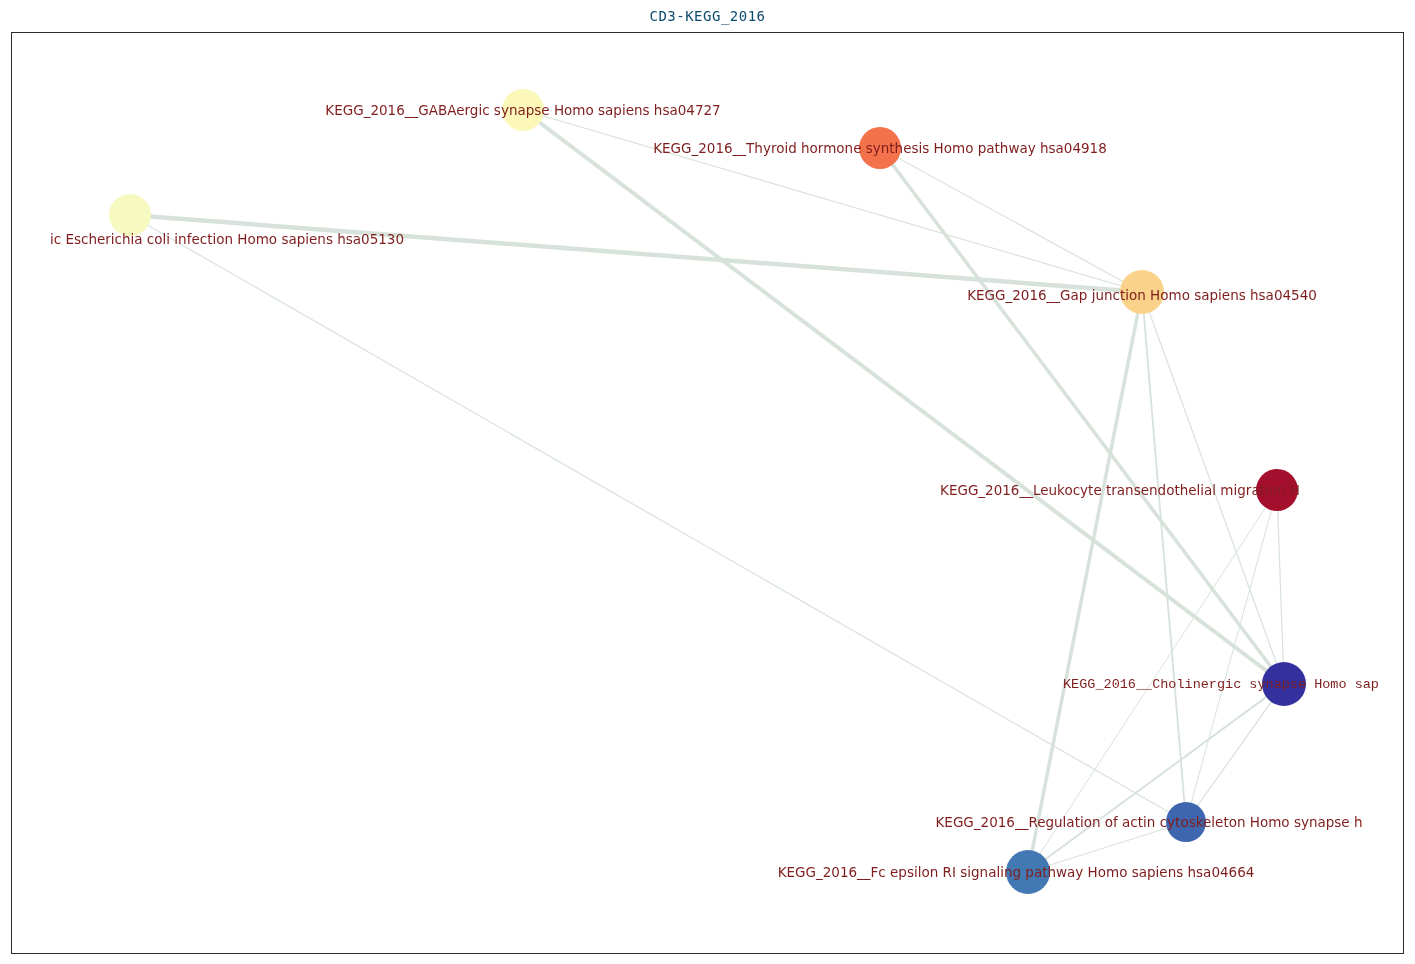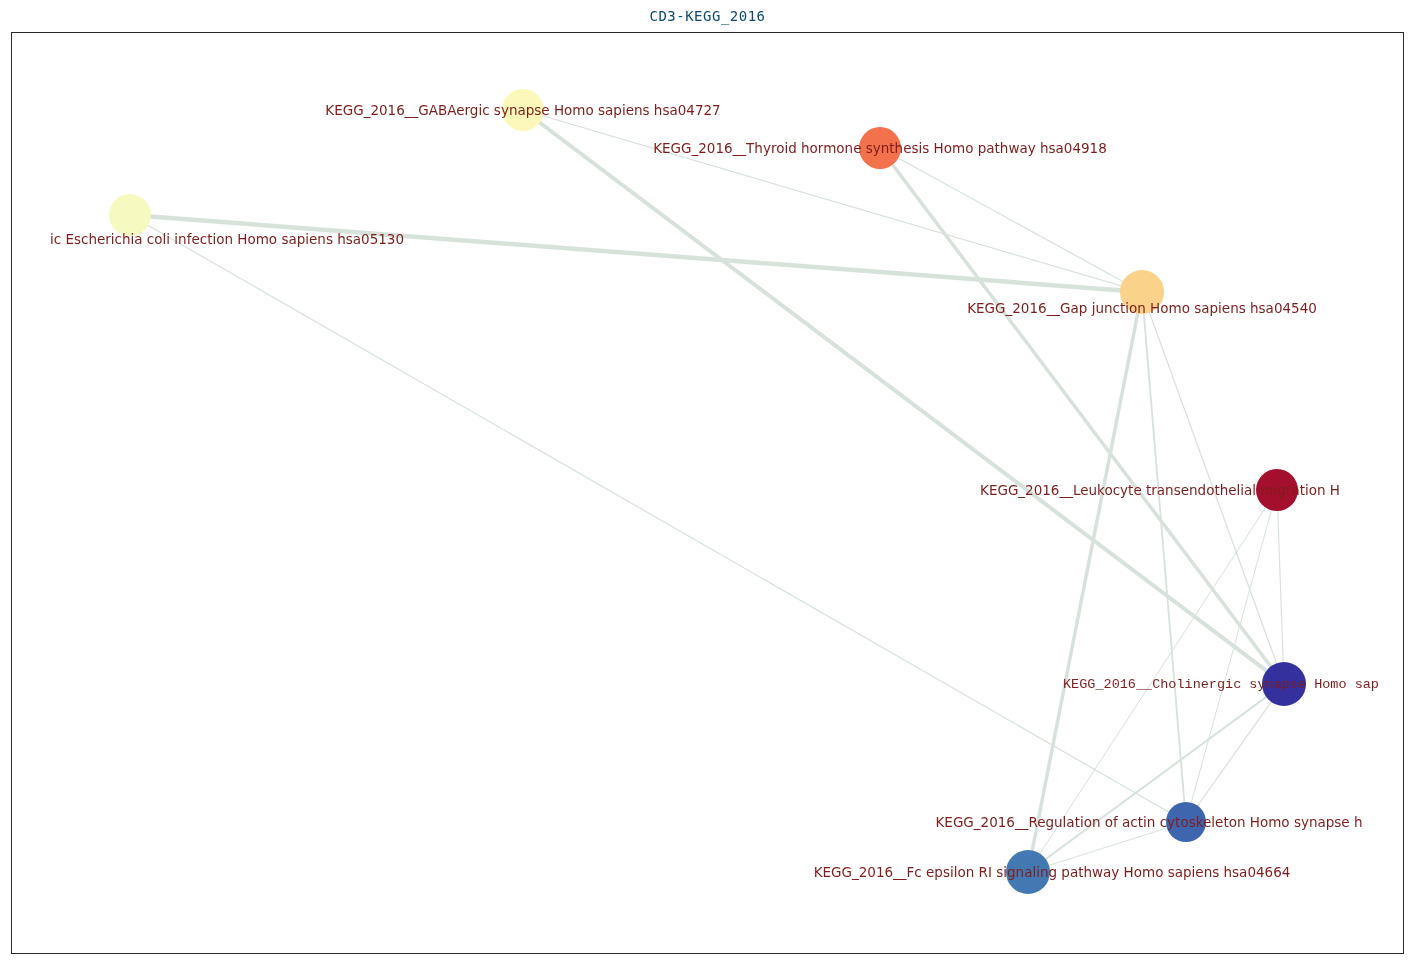--- a/index.html
+++ b/index.html
@@ -79,19 +79,19 @@
       <circle cx="1142" cy="292" r="22" fill="#fad289"></circle>
       <circle cx="1277" cy="490" r="21" fill="#a50f2e"></circle>
       <circle cx="1284" cy="684" r="22" fill="#34309e"></circle>
       <circle cx="1186" cy="822" r="20" fill="#3e66ae"></circle>
       <circle cx="1028" cy="872" r="22" fill="#4379b2"></circle>
     </svg>
   <div id="labels-layer">
       <div class="node-label" style="left: 523px; top: 110px;">KEGG_2016__GABAergic synapse Homo sapiens hsa04727</div>
       <div class="node-label" style="left: 880px; top: 148px;">KEGG_2016__Thyroid hormone synthesis Homo pathway hsa04918</div>
       <div class="node-label" style="left: 227px; top: 215px; margin-top: 24px;">ic Escherichia coli infection Homo sapiens hsa05130</div>
-      <div class="node-label" style="left: 1142px; top: 308px;">KEGG_2016__Gap junction Homo sapiens hsa04540</div>
-      <div class="node-label" style="left: 1160px; top: 490px; text-align: center;">KEGG_2016__Leukocyte transendothelial migration H</div>
+      <div class="node-label" style="left: 1142px; top: 295px;">KEGG_2016__Gap junction Homo sapiens hsa04540</div>
+      <div class="node-label" style="left: 1120px; top: 490px; text-align: center;">KEGG_2016__Leukocyte transendothelial migration H</div>
       <div class="node-label" style="left: 1221px; top: 684px; font-family: Liberation Mono, monospace;">KEGG_2016__Cholinergic synapse Homo sap</div>
       <div class="node-label" style="left: 1149px; top: 822px;">KEGG_2016__Regulation of actin cytoskeleton Homo synapse h</div>
-      <div class="node-label" style="left: 1052px; top: 872px;">KEGG_2016__Fc epsilon RI signaling pathway Homo sapiens hsa04664</div>
+      <div class="node-label" style="left: 1016px; top: 872px;">KEGG_2016__Fc epsilon RI signaling pathway Homo sapiens hsa04664</div>
     </div>
 </div>
 
 </body></html>

